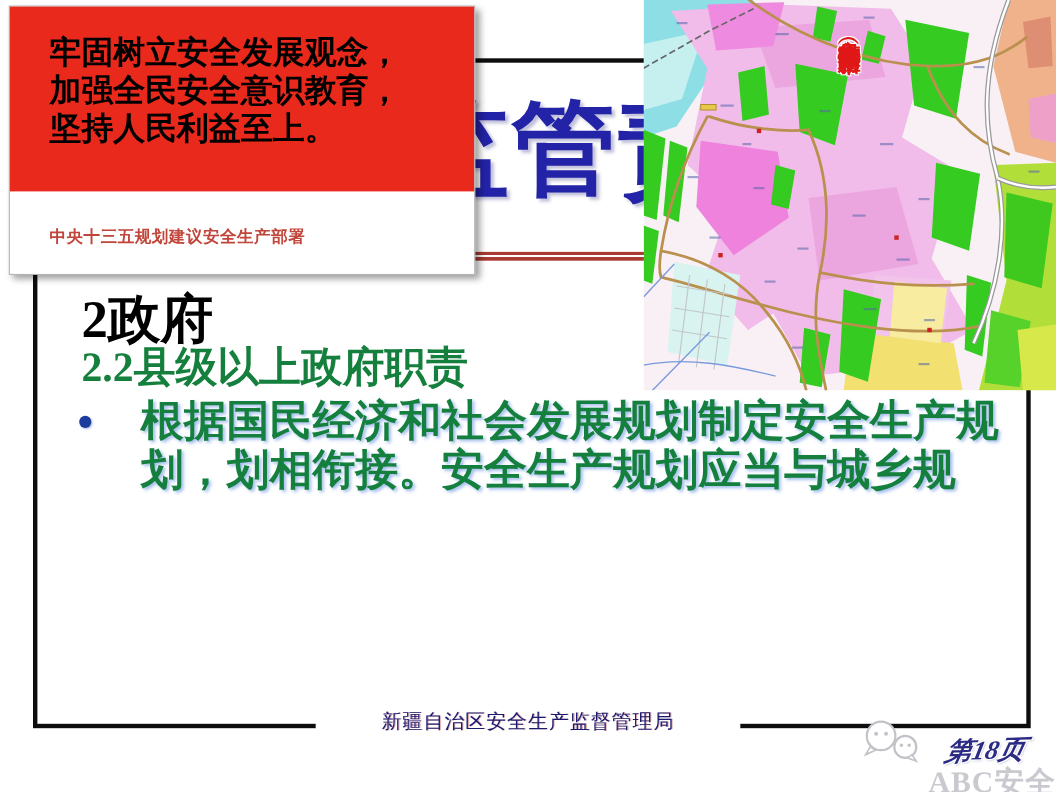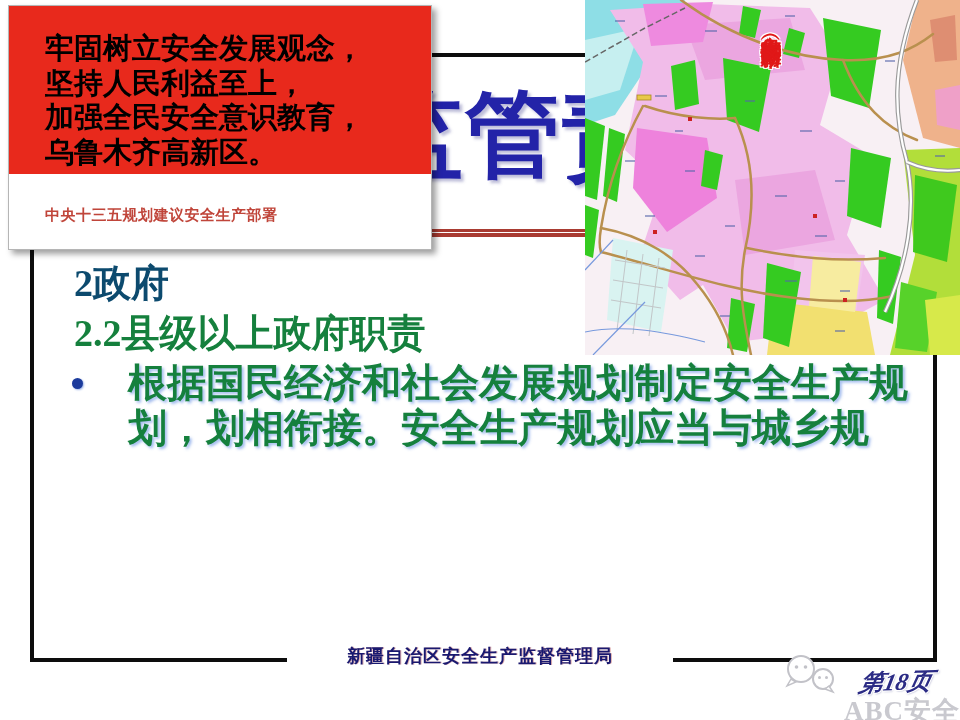--- a/index.html
+++ b/index.html
@@ -48,22 +48,22 @@
   .map .district-label{
     position:absolute;left:172px;top:20px;height:320px;z-index:5;
     writing-mode:vertical-rl;text-orientation:upright;
     font-family:"Liberation Sans","DejaVu Sans",sans-serif;
     font-weight:bold;font-size:21px;letter-spacing:1px;color:#e01818;
     text-shadow:-1px -1px 0 #fff,1px -1px 0 #fff,-1px 1px 0 #fff,1px 1px 0 #fff;
   }
   
   .content{position:absolute;left:0;top:250px;width:960px;z-index:2;}
   .h-red{
-    position:absolute;left:74px;top:8px;font-size:38px;font-weight:bold;
-    color:#0c4a6e;white-space:nowrap;
+    position:absolute;left:74px;top:8px;font-size:48px;font-weight:bold;
+    color:#000000;white-space:nowrap;
   }
   .h-blue{
     position:absolute;left:74px;top:58px;font-size:38px;font-weight:bold;
     color:#15803d;white-space:nowrap;
   }
   .bullet-dot{
     position:absolute;left:72px;top:128px;width:11px;height:11px;border-radius:50%;
     background:#1c3b9c;box-shadow:1px 1px 2px #9fb6e8;
   }
   .bullet-text{
@@ -74,21 +74,21 @@
   .bullet-text .citation{
     font-size:31px;margin-left:200px;
   }
   
   .footer-box{
     position:absolute;left:50%;top:641px;transform:translateX(-50%);z-index:6;
     background:#ffffff;padding:3px 60px;white-space:nowrap;
   }
   .footer-box .org{
     font-family:"Liberation Sans","DejaVu Sans",sans-serif;
-    font-size:18px;font-weight:bold;color:#191970;letter-spacing:1px;
+    font-size:18px;font-weight:normal;color:#191970;letter-spacing:1px;
     text-shadow:1px 0 0 rgba(170,30,30,.35);
   }
   
   .watermark{position:absolute;left:782px;top:650px;width:175px;height:60px;z-index:7;}
   .wm-logo{position:absolute;left:0;top:3px;}
   .wm-brand{
     position:absolute;left:62px;top:10px;
     font-family:Liberation Serif, serif;
     font-size:27px;font-weight:bold;color:#c9c9cf;letter-spacing:1px;
     text-shadow:0 0 2px #ffffff;white-space:nowrap;margin-top:33px;
@@ -106,23 +106,22 @@
 <div class="slide">
 
   <div class="frame"></div>
 
   <div class="slide-title">监管责</div>
   <div class="title-underline"></div>
 
   <div class="quote-card">
     <div class="red-block">
       <div>牢固树立安全发展观念，</div>
-      <div>坚持人民利益至上，</div>
       <div>加强全民安全意识教育，</div>
-      <div>乌鲁木齐高新区。</div>
+      <div>坚持人民利益至上。</div>
     </div>
     <div class="caption">中央十三五规划建议安全生产部署</div>
   </div>
 
   <div class="map">
     <svg width="375" height="355" viewBox="0 0 375 355">
       <rect x="0" y="0" width="375" height="355" fill="#f8f0f4"></rect>
 
       <path d="M0,0 H100 L60,70 L30,115 L0,125 Z" fill="#8edee6"></path>
       <path d="M0,40 L55,28 L35,90 L0,100 Z" fill="#c6eff0"></path>

